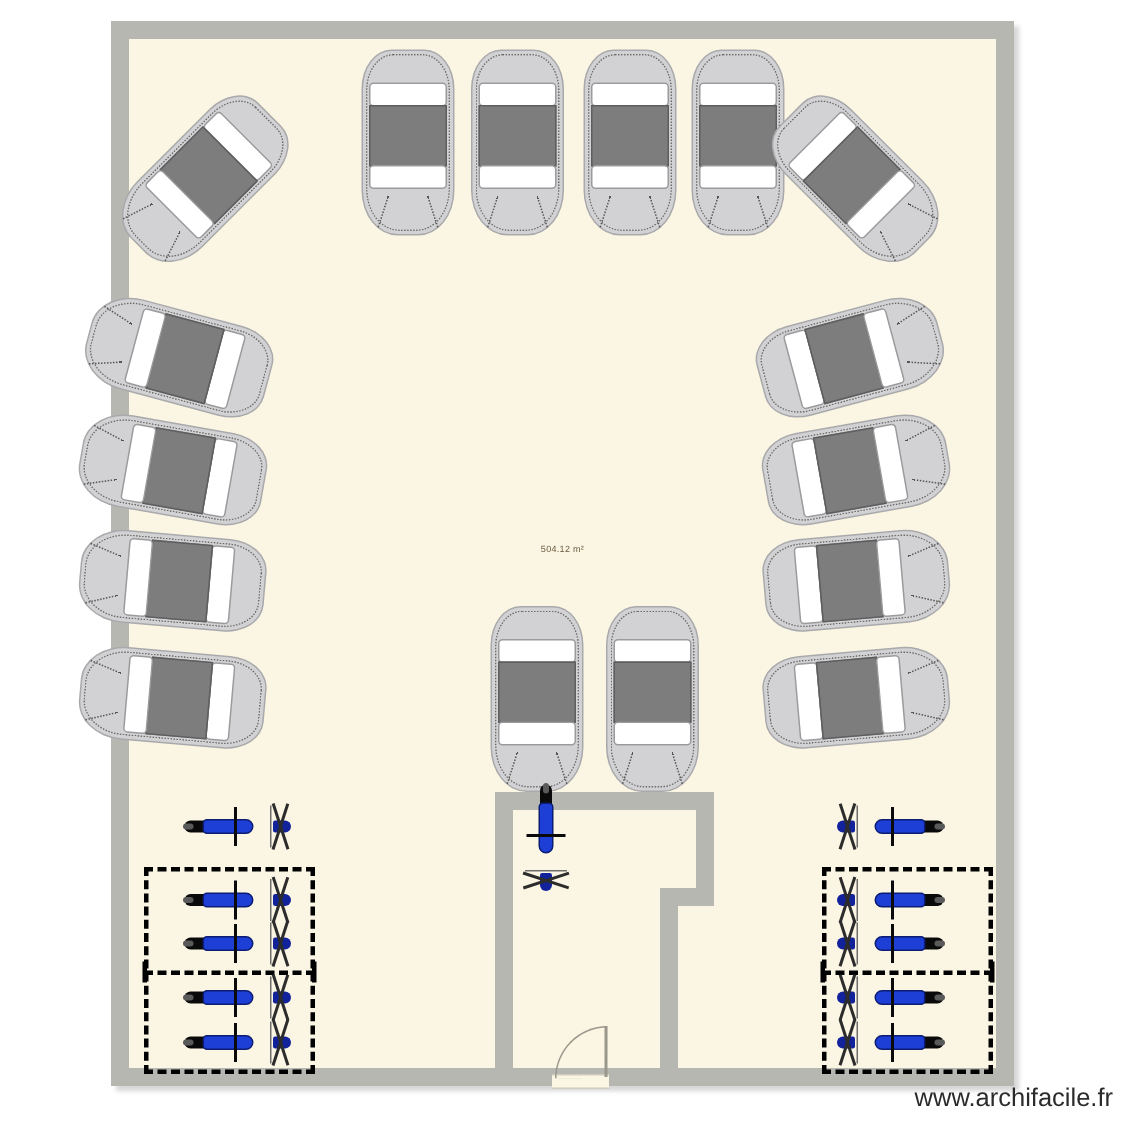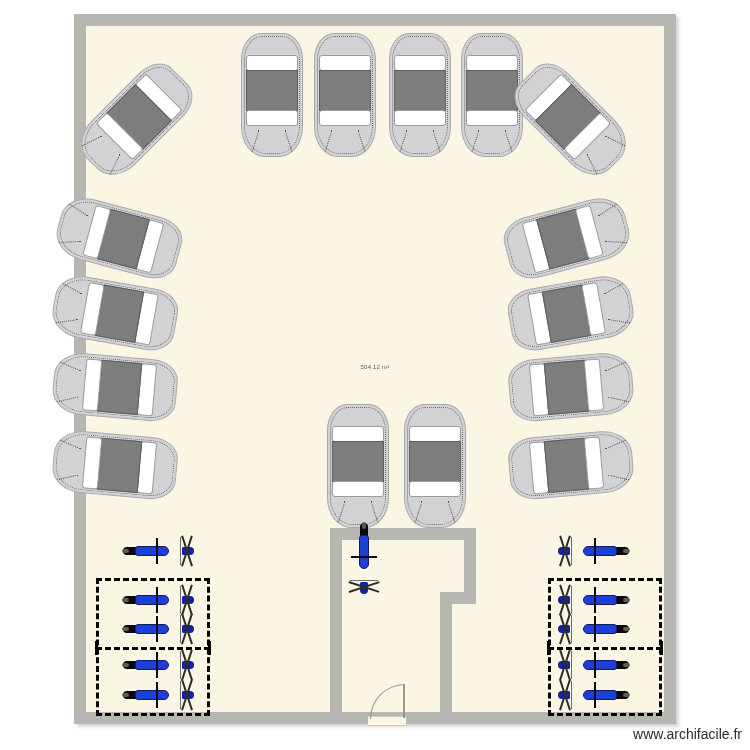--- a/index.html
+++ b/index.html
@@ -250,21 +250,21 @@
   .zone-tick {
     position: absolute;
     width: 3px;
     background: #000000;
   }
 
   .wm {
     position: absolute;
     right: 8px;
     bottom: 8px;
-    font-size: 14px;
+    font-size: 17px;
     color: #2b2b2b;
     font-family: "Liberation Sans", sans-serif;
   }
 </style>
 </head>
 <body>
 
 <div id="plan-root">
 
   <div class="shell"></div>

